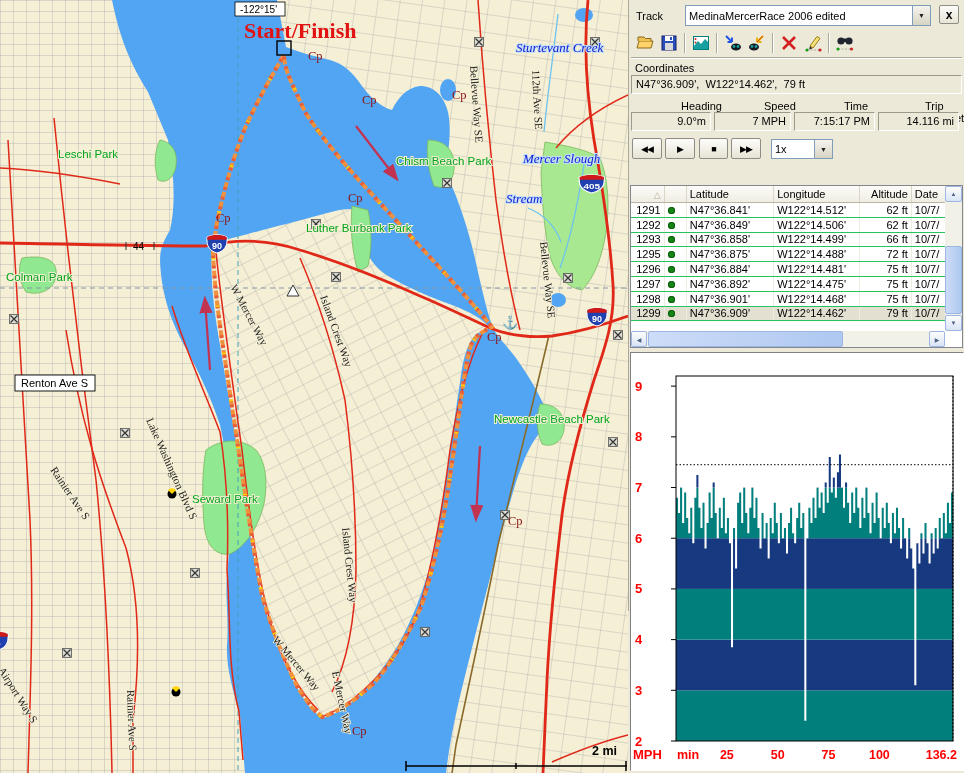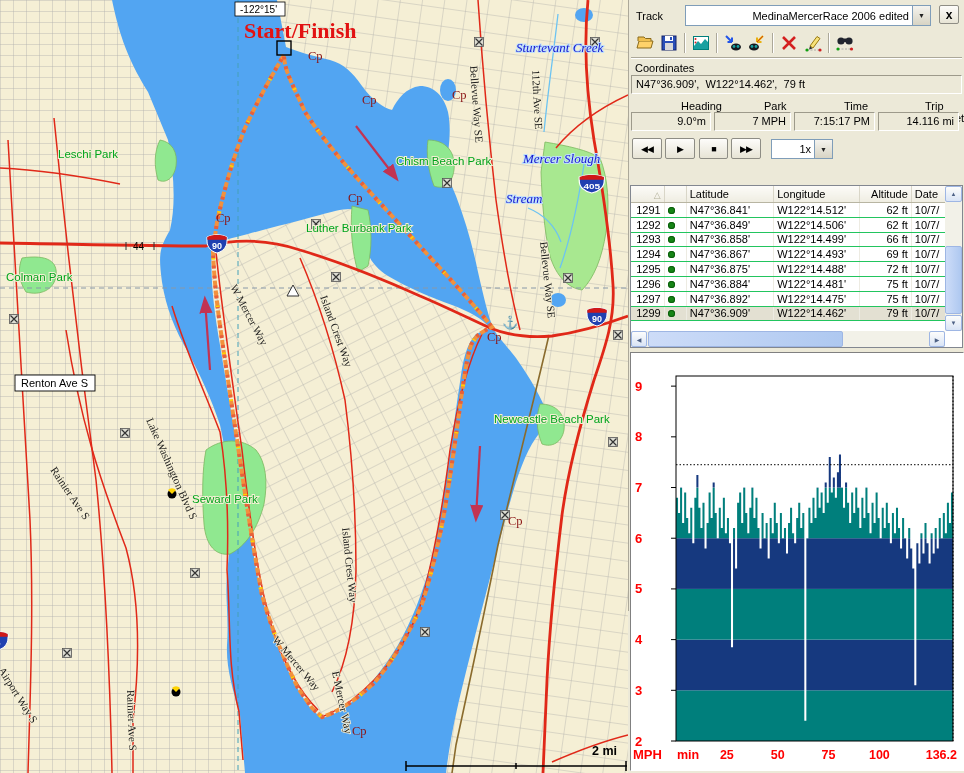--- a/index.html
+++ b/index.html
@@ -6,21 +6,21 @@
   #app{position:relative;width:964px;height:773px;background:#ECE9D8;font-family:"Liberation Sans",sans-serif;font-size:11px;overflow:hidden;}
   #map-pane{position:absolute;left:0;top:0;width:628px;height:773px;background:#52A5F2;}
   #map-pane svg{display:block;}
   #side-panel{position:absolute;left:628px;top:0;width:336px;height:611px;background:#ECE9D8;border-left:1px solid #ACA899;box-sizing:border-box;}
   .abs{position:absolute;}
   .lbl{color:#000;}
   
   .xpbtn{display:inline-flex;align-items:center;justify-content:center;background:linear-gradient(#FDFCFA,#E7E4D5);border:1px solid #8E8D85;border-radius:2px;box-sizing:border-box;color:#000;cursor:default;}
   .sunken{background:#ECE9D8;border:1px solid;border-color:#9D9A8B #FFFFFF #FFFFFF #9D9A8B;box-sizing:border-box;}
   .combo{background:#fff;border:1px solid #7F9DB9;box-sizing:border-box;display:flex;align-items:center;}
-  .combo .txt{flex:1;padding:2px 3px;white-space:nowrap;overflow:hidden;text-align:right;}
+  .combo .txt{flex:1;padding:2px 3px;white-space:nowrap;overflow:hidden;}
   .combo .drop{width:17px;align-self:stretch;background:linear-gradient(#F4F3EE,#D8D4C4);border-left:1px solid #7F9DB9;display:flex;align-items:center;justify-content:center;font-size:7px;color:#222;}
   .sep-groove{border-top:1px solid #ACA899;border-bottom:1px solid #FFF;height:0;}
   .vsep{width:0;border-left:1px solid #ACA899;border-right:1px solid #FFF;height:20px;margin:0 3px;}
   .toolbar{display:flex;align-items:center;}
   .tbtn{width:24px;height:22px;display:flex;align-items:center;justify-content:center;}
   
   .statlbl{position:absolute;top:100px;color:#000;margin-left:47px;}
   .statbox{position:absolute;top:112px;height:19px;line-height:17px;text-align:right;padding-right:4px;}
   
   .pb{position:absolute;top:138px;height:21px;font-size:9px;letter-spacing:-1px;}
@@ -331,21 +331,21 @@
           </svg>
       </span>
     </div>
 
     <div class="abs sep-groove" style="left:2px;right:2px;top:57px;"></div>
 
     <span class="abs lbl" style="left:6px;top:62px;">Coordinates</span>
     <div class="abs sunken" style="left:2px;right:2px;top:75px;height:19px;line-height:17px;padding-left:4px;white-space:pre;">N47°36.909',  W122°14.462',  79 ft</div>
 
     <span class="statlbl" style="left:5px;">Heading</span>
-    <span class="statlbl" style="left:88px;">Park</span>
+    <span class="statlbl" style="left:88px;">Speed</span>
     <span class="statlbl" style="left:168px;">Time</span>
     <span class="statlbl" style="left:249px;">Trip Odometer</span>
     <div class="statbox sunken" style="left:2px;width:80px;">9.0°m</div>
     <div class="statbox sunken" style="left:85px;width:77px;">7 MPH</div>
     <div class="statbox sunken" style="left:165px;width:81px;">7:15:17 PM</div>
     <div class="statbox sunken" style="left:249px;width:81px;">14.116 mi</div>
 
     <div class="pb xpbtn" style="left:3px;width:30px;">
         <span>◀◀</span>
       </div>
@@ -405,48 +405,48 @@
             </tr>
             <tr>
               <td class="num">1293</td>
               <td><span class="dot"></span></td>
               <td>N47°36.858'</td>
               <td>W122°14.499'</td>
               <td class="num">66 ft</td>
               <td>10/7/</td>
             </tr>
             <tr>
-              <td class="num">1294</td>
-              <td><span class="dot"></span></td>
-              <td>N47°36.867'</td>
-              <td>W122°14.493'</td>
-              <td class="num">69 ft</td>
-              <td>10/7/</td>
-            </tr>
-            <tr>
               <td class="num">1295</td>
               <td><span class="dot"></span></td>
               <td>N47°36.875'</td>
               <td>W122°14.488'</td>
               <td class="num">72 ft</td>
               <td>10/7/</td>
             </tr>
             <tr>
               <td class="num">1296</td>
               <td><span class="dot"></span></td>
               <td>N47°36.884'</td>
               <td>W122°14.481'</td>
               <td class="num">75 ft</td>
               <td>10/7/</td>
             </tr>
             <tr>
               <td class="num">1297</td>
               <td><span class="dot"></span></td>
               <td>N47°36.892'</td>
               <td>W122°14.475'</td>
+              <td class="num">75 ft</td>
+              <td>10/7/</td>
+            </tr>
+            <tr>
+              <td class="num">1298</td>
+              <td><span class="dot"></span></td>
+              <td>N47°36.901'</td>
+              <td>W122°14.468'</td>
               <td class="num">75 ft</td>
               <td>10/7/</td>
             </tr>
             <tr class="sel">
               <td class="num">1299</td>
               <td><span class="dot"></span></td>
               <td>N47°36.909'</td>
               <td>W122°14.462'</td>
               <td class="num">79 ft</td>
               <td>10/7/</td>

